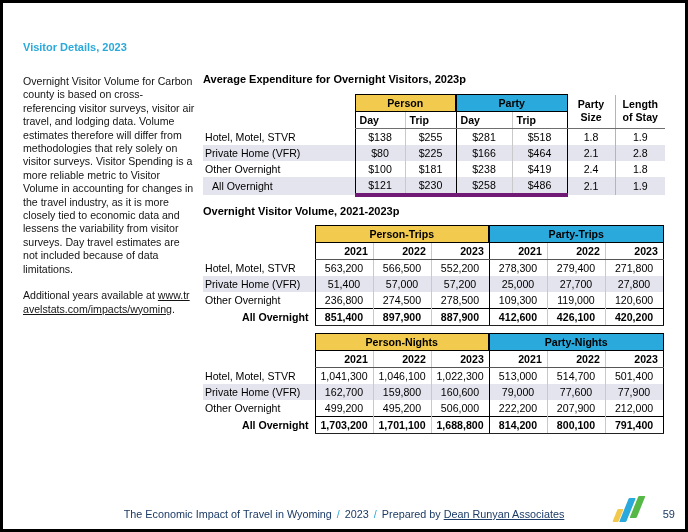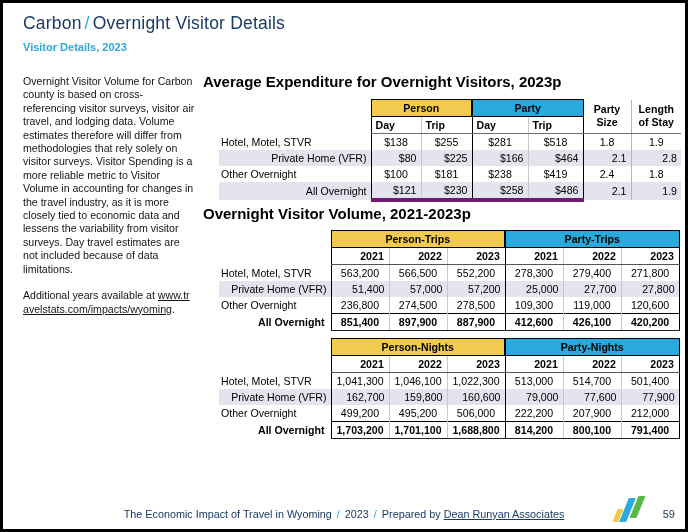--- a/index.html
+++ b/index.html
@@ -10,29 +10,29 @@
   }
   
   .title { position:absolute; left:20px; top:10px; font-size:17.5px; font-weight:400; color:var(--navy); letter-spacing:.2px; }
   .title .sep { color:var(--cyan); padding:0 3px; }
   .subtitle { position:absolute; left:20px; top:38px; font-size:11px; font-weight:bold; color:var(--cyan); }
   
   .sidebar { position:absolute; left:20px; top:72px; width:172px; font-size:10.6px; line-height:13.4px; color:#141414; }
   .sidebar p { margin:0 0 13px 0; }
   .sidebar a { color:#141414; text-decoration:underline; word-break:break-all; }
   
-  .sect-h { font-size:15px; font-weight:bold; color:#000; margin:0; }
+  .sect-h { font-size:11px; font-weight:bold; color:#000; margin:0; }
   .main  { position:absolute; left:200px; top:70px; width:470px; }
   .volume{ position:absolute; left:200px; top:202px; width:470px; }
   
-  table { border-collapse:collapse; table-layout:fixed; font-size:10.6px; color:#000;margin-left:16px; }
+  table { border-collapse:collapse; table-layout:fixed; font-size:10.6px; color:#000; }
   td { padding:0 4px; height:16px; line-height:16px; white-space:nowrap; overflow:hidden; box-sizing:border-box; }
   td.val { text-align:center; }
   td.lbl { text-align:left; padding-left:2px; }
-  tr.shaded td { background:var(--shade);text-align:right; }
+  tr.shaded td { background:var(--shade); }
   .grp { font-weight:bold; text-align:center; border:1px solid #000; }
   .grp.yellow { background:var(--yellow); }
   .grp.blue   { background:var(--blue); border-left:2px solid #000; }
   .sub { font-weight:bold; text-align:left; border-bottom:1.6px solid #6e6e6e; }
   .bl  { border-left:1px solid #000; }
   .br  { border-right:1px solid #000; }
   .mdl { border-left:1.6px solid #000; }
   .ltd { border-left:1px solid #c9c9c9; }
   
   .t1 { margin-top:9px; width:462px; }
@@ -56,23 +56,20 @@
   .logo span { position:absolute; bottom:0; transform:skewX(-22deg); border-radius:1px; }
   .logo .s1 { left:2px;  width:6px; height:13px; background:var(--logo-yellow); }
   .logo .s2 { left:11px; width:7px; height:24px; background:var(--logo-blue); }
   .logo .s3 { left:21px; width:7px; height:22px; bottom:4px; background:var(--logo-green); }
 </style>
 </head>
 <body>
 
 <div class="page" style="--navy: #1B3A66; --cyan: #2AA9DC; --yellow: #F2CB4E; --blue: #29A9DC; --shade: #E4E4EE; --logo-yellow: #F2C94C; --logo-blue: #2AA9DC; --logo-green: #56B947;">
 
-  <div class="title">
-    <span>Carbon</span><span class="sep">/</span><span>Overnight Visitor Details</span>
-  </div>
   <div class="subtitle">Visitor Details, 2023</div>
 
   <div class="sidebar">
     <p>Overnight Visitor Volume for Carbon county is based on cross-referencing visitor surveys, visitor air travel, and lodging data. Volume estimates therefore will differ from methodologies that rely solely on visitor surveys. Visitor Spending is a more reliable metric to Visitor Volume in accounting for changes in the travel industry, as it is more closely tied to economic data and lessens the variability from visitor surveys. Day travel estimates are not included because of data limitations.</p>
     <p><span>Additional years available at </span><a href="#">www.travelstats.com/impacts/wyoming</a><span>.</span></p>
   </div>
 
   <div class="main">
     <h2 class="sect-h">Average Expenditure for Overnight Visitors, 2023p</h2>
     <table class="t1">

